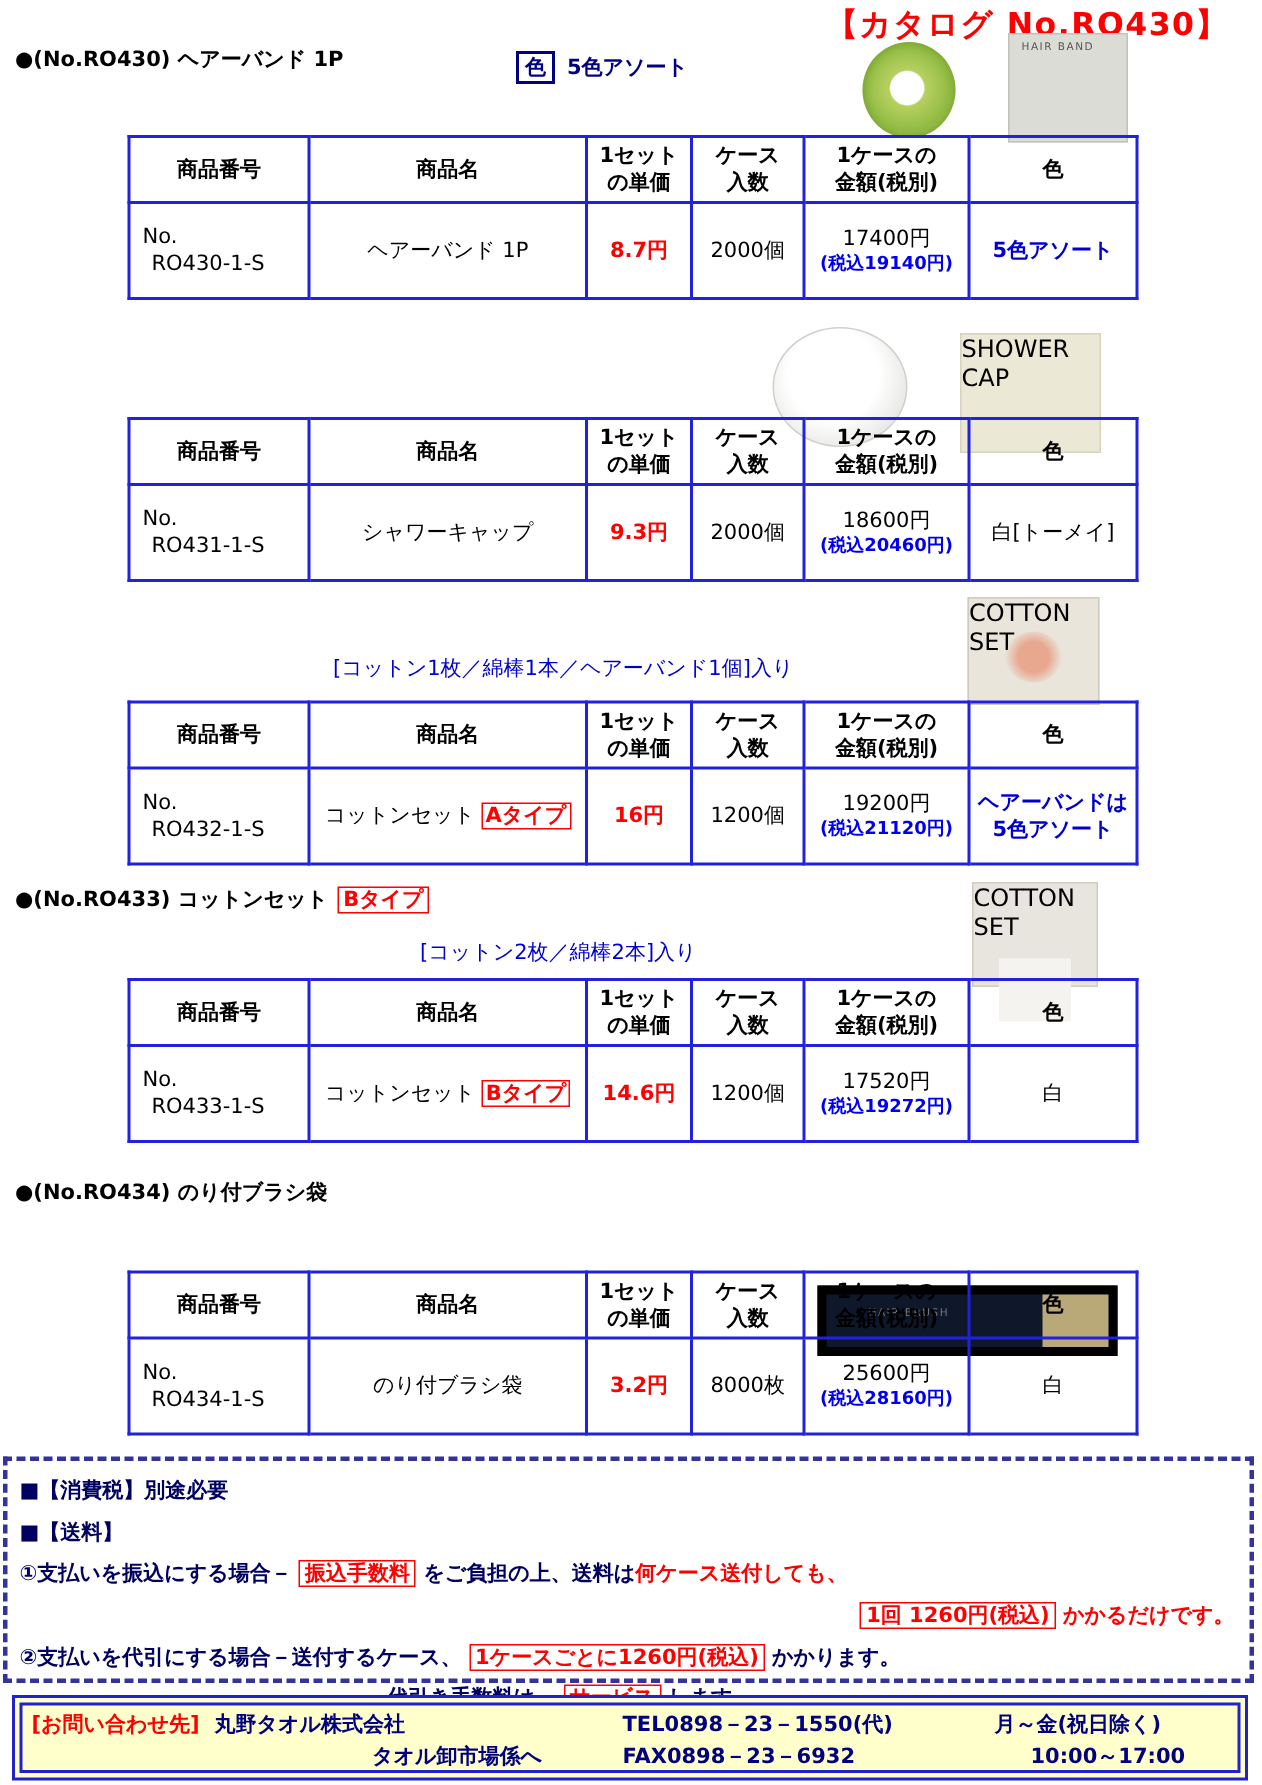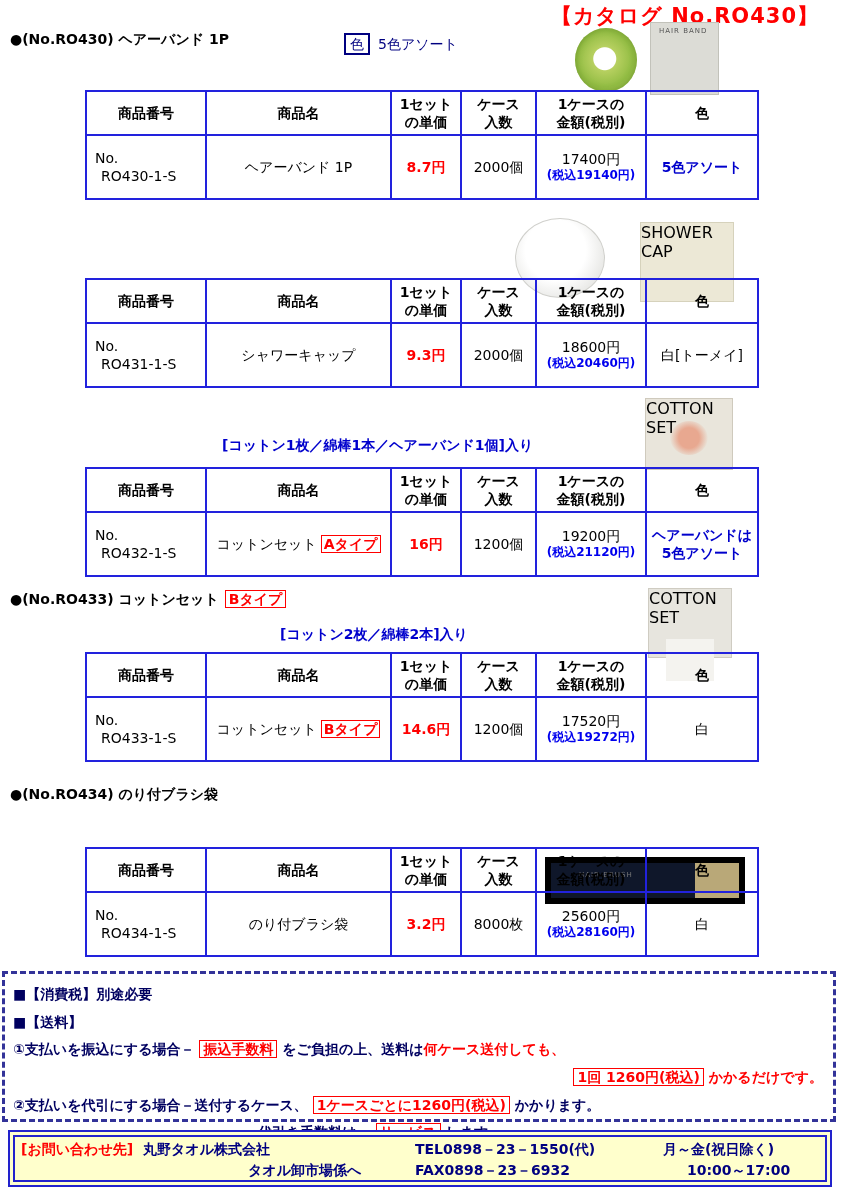--- a/index.html
+++ b/index.html
@@ -4,23 +4,23 @@
 <style>
   * { margin:0; padding:0; box-sizing:border-box; }
   body { background:#fff; font-family:"DejaVu Sans", sans-serif; }
   #page { position:relative; width:841px; height:1190px; background:#ffffff; overflow:hidden; }
 
   .catalog-no { position:absolute; top:2px; right:22px; color:#ff0000; font-size:21px; font-weight:bold; letter-spacing:1px; }
 
   .sec-header { position:absolute; color:#000000; font-size:14px; font-weight:bold; white-space:nowrap; }
   .rbox { color:#ff0000; border:1px solid #ff0000; padding:0 3px; margin-left:6px; font-weight:bold; }
   .rbox:empty { display:none; }
-  .subnote { position:absolute; color:#0000cc; font-size:14px; font-weight:bold; white-space:nowrap; }
-
-  .color-note { position:absolute; font-size:14px; font-weight:normal; color:#000080; white-space:nowrap;text-align:center; }
+  .subnote { position:absolute; color:#0000cc; font-size:14px; font-weight:normal; white-space:nowrap; }
+
+  .color-note { position:absolute; font-size:14px; font-weight:bold; color:#000080; white-space:nowrap;text-align:center; }
   .color-note .cbox { border:2px solid #000080; padding:1px 4px; margin-right:8px; }
 
   
   table.ptable { position:absolute; left:85px; width:674px; border-collapse:collapse; table-layout:fixed; }
   .ptable td { border:2px solid #2222dd; text-align:center; vertical-align:middle; color:#000; font-size:14px; line-height:1.3; overflow:hidden; }
   .ptable tr.head td { height:44px; font-weight:bold; }
   .ptable tr.data td { height:64px; }
   .no-cell { text-align:left !important; padding-left:8px; }
   .no2 { padding-left:6px; }
   .price-cell { color:#ff0000 !important; font-weight:bold; }
@@ -66,21 +66,21 @@
 
   <div class="catalog-no">【カタログ No.RO430】</div>
 
   <div class="sec-header" style="top:31px;left:10px;">
     <span>●(No.RO430) ヘアーバンド 1P</span>
   </div>
   <div class="color-note" style="top:36px;left:344px;">
     <span class="cbox">色</span><span>5色アソート</span>
   </div>
   <div class="photo ring" style="top:28px;left:575px;width:62px;height:64px;"></div>
-  <div class="photo pkg" style="top:22px;left:650px;width:69px;height:73px;">
+  <div class="photo pkg" style="top:22px;left:672px;width:80px;height:73px;">
     <span class="pkg-label">HAIR BAND</span>
   </div>
 
   <table class="ptable" style="top:90px;">
     <colgroup>
         <col style="width:120px">
         <col style="width:185px">
         <col style="width:70px">
         <col style="width:75px">
         <col style="width:110px">

